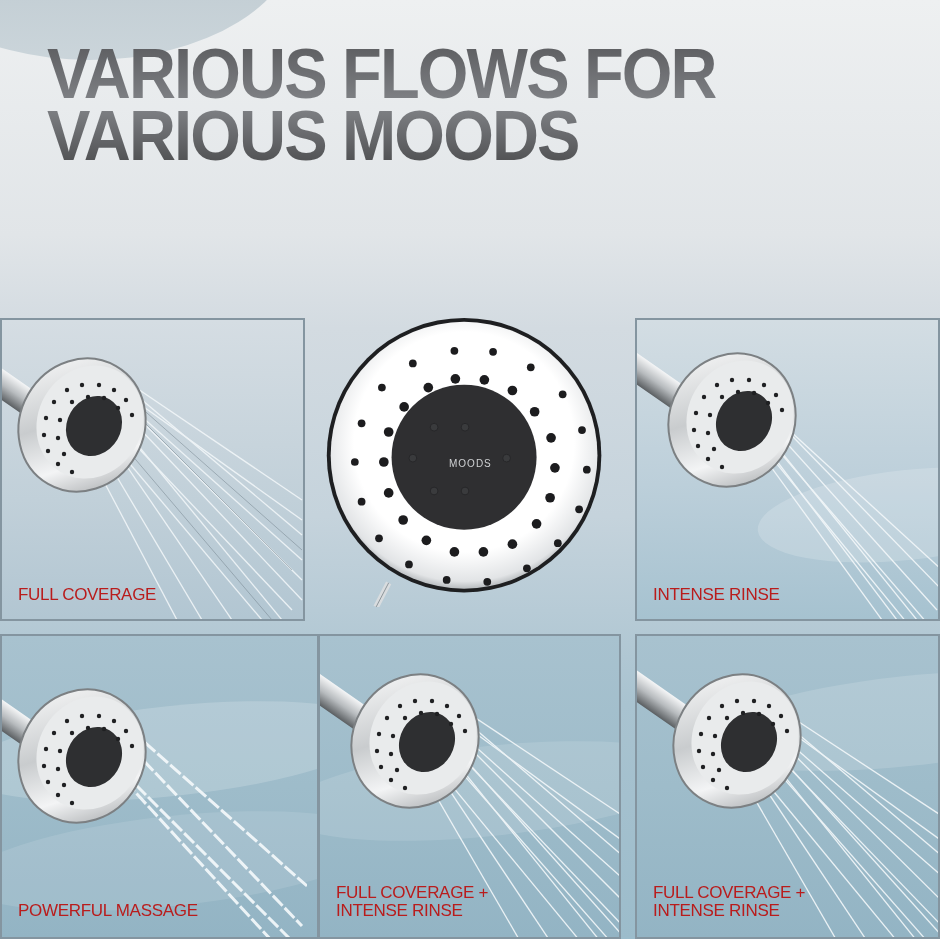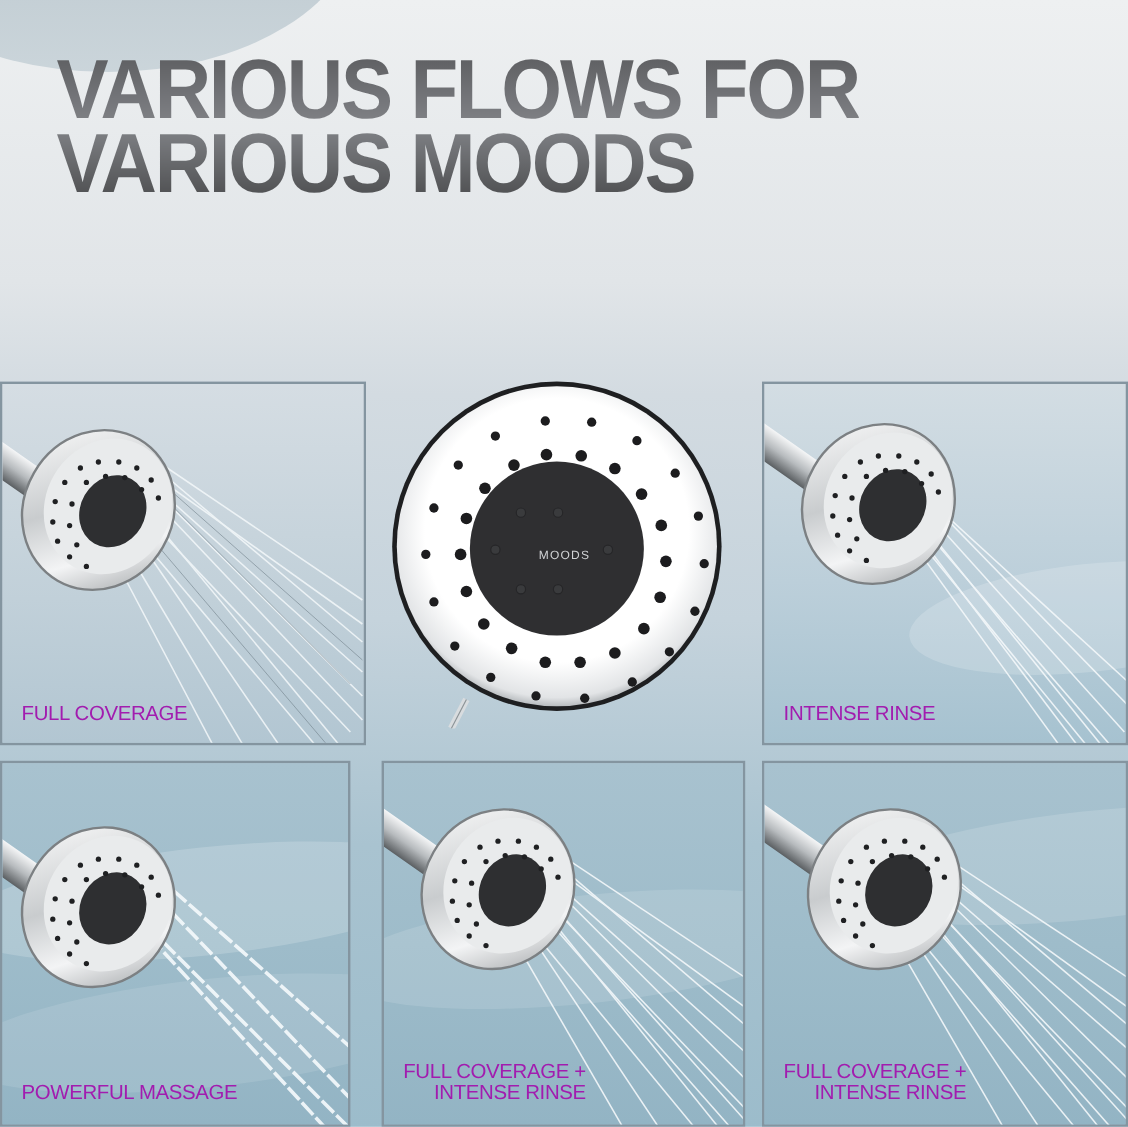--- a/index.html
+++ b/index.html
@@ -23,26 +23,26 @@
     transform: scaleX(0.93); transform-origin:left top;
   }
   .headline span { display:block; }
   .panel {
     position:absolute; box-sizing:border-box;
     border:2px solid #8495a0;
     overflow:hidden;
   }
   .panel .bg { position:absolute; inset:0; }
   .panel .label {
-    position:absolute; left:16px; color:#a21caf; font-size:17px;
-    line-height:18px; letter-spacing:-0.3px; text-transform:uppercase;text-align:right;
+    position:absolute; left:16px; color:#b91c1c; font-size:17px;
+    line-height:18px; letter-spacing:-0.3px; text-transform:uppercase;
   }
   .p-tl { left:0; top:318px; width:305px; height:303px; }
   .p-tr { left:635px; top:318px; width:305px; height:303px; }
-  .p-bl { left:0; top:634px; width:292px; height:305px; }
+  .p-bl { left:0; top:634px; width:319px; height:305px; }
   .p-bm { left:318px; top:634px; width:303px; height:305px; }
   .p-br { left:635px; top:634px; width:305px; height:305px; }
   .p-tl .bg { background: linear-gradient(180deg,#d5dde3,#c1d0d9 60%,#b2c6d2); }
   .p-tr .bg { background: linear-gradient(180deg,#d3dde3,#bccfda 55%,#a6c2d0); }
   .p-bl .bg, .p-bm .bg, .p-br .bg { background: linear-gradient(180deg,#a8c2cf,#9ebcca 50%,#93b4c4); }
   .wave { position:absolute; left:-40px; width:420px; height:90px; border-radius:50%;
           background: rgba(255,255,255,0.18); transform:rotate(-6deg); }
   svg { position:absolute; left:0; top:0; }
   .hero {
     position:absolute; left:321px; top:317px; width:290px; height:290px;

